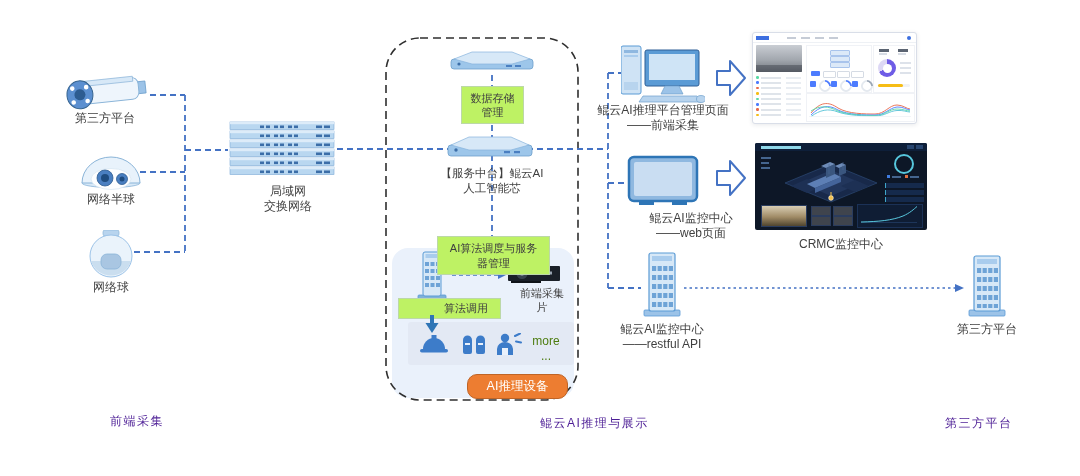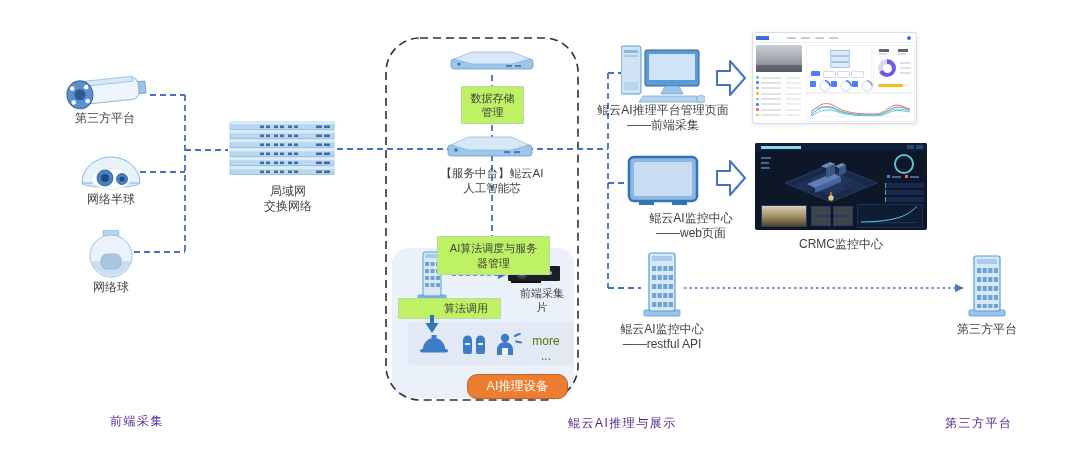--- a/index.html
+++ b/index.html
@@ -36,21 +36,21 @@
   #helmet{left:419px;top:333px;} #gloves{left:461px;top:335px;} #person{left:494px;top:333px;}
   #pc{left:621px;top:44px;} #mon{left:627px;top:155px;}
   #towerA{left:640px;top:251px;} #towerB{left:966px;top:254px;}
   #downArrow{left:424px;top:315px;z-index:5;}
   
   #lCam1{left:105px;top:111px;} #lCam2{left:111px;top:192px;} #lCam3{left:111px;top:280px;}
   #lSwitch{left:288px;top:184px;} #lServer{left:492px;top:166px;font-size:11.5px;}
   #lChipTxt{left:542px;top:286px;} #lMore{left:546px;top:334px;}
   #lMgmt{left:663px;top:103px;} #lMon{left:663px;top:211px;margin-left:28px;} #lCrmc{left:841px;top:237px;text-align:center;}
   #lApi{left:662px;top:322px;} #lTp{left:987px;top:322px;}
-  #sec1{left:110px;top:413px;} #sec2{left:568px;top:415px;} #sec3{left:945px;top:415px;}
+  #sec1{left:110px;top:413px;} #sec2{left:540px;top:415px;} #sec3{left:945px;top:415px;}
   
   .webcard{left:752px;top:32px;width:163px;height:90px;background:#fff;border:1px solid #d9dee8;
            border-radius:3px;box-shadow:0 1px 4px rgba(30,40,60,.10);z-index:3;overflow:hidden;}
   .webcard i,.crmccard i{display:block;position:absolute;}
   .wch{position:absolute;left:0;top:0;width:163px;height:9px;border-bottom:1px solid #eef1f5;}
   .wch .logo{left:3px;top:3px;width:13px;height:3.5px;background:#3d6fe0;}
   .wch .n1{left:34px;top:3.5px;width:9px;height:2px;background:#c6ccd6;}
   .wch .n2{left:48px;top:3.5px;width:9px;height:2px;background:#c6ccd6;}
   .wch .n3{left:62px;top:3.5px;width:9px;height:2px;background:#c6ccd6;}
   .wch .n4{left:76px;top:3.5px;width:9px;height:2px;background:#c6ccd6;}

